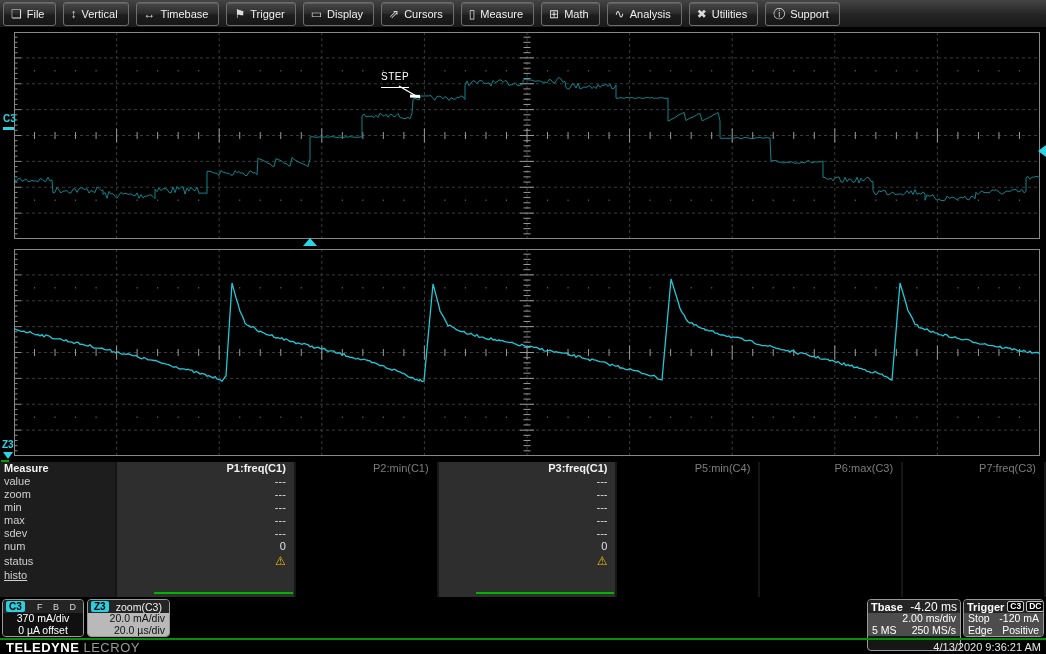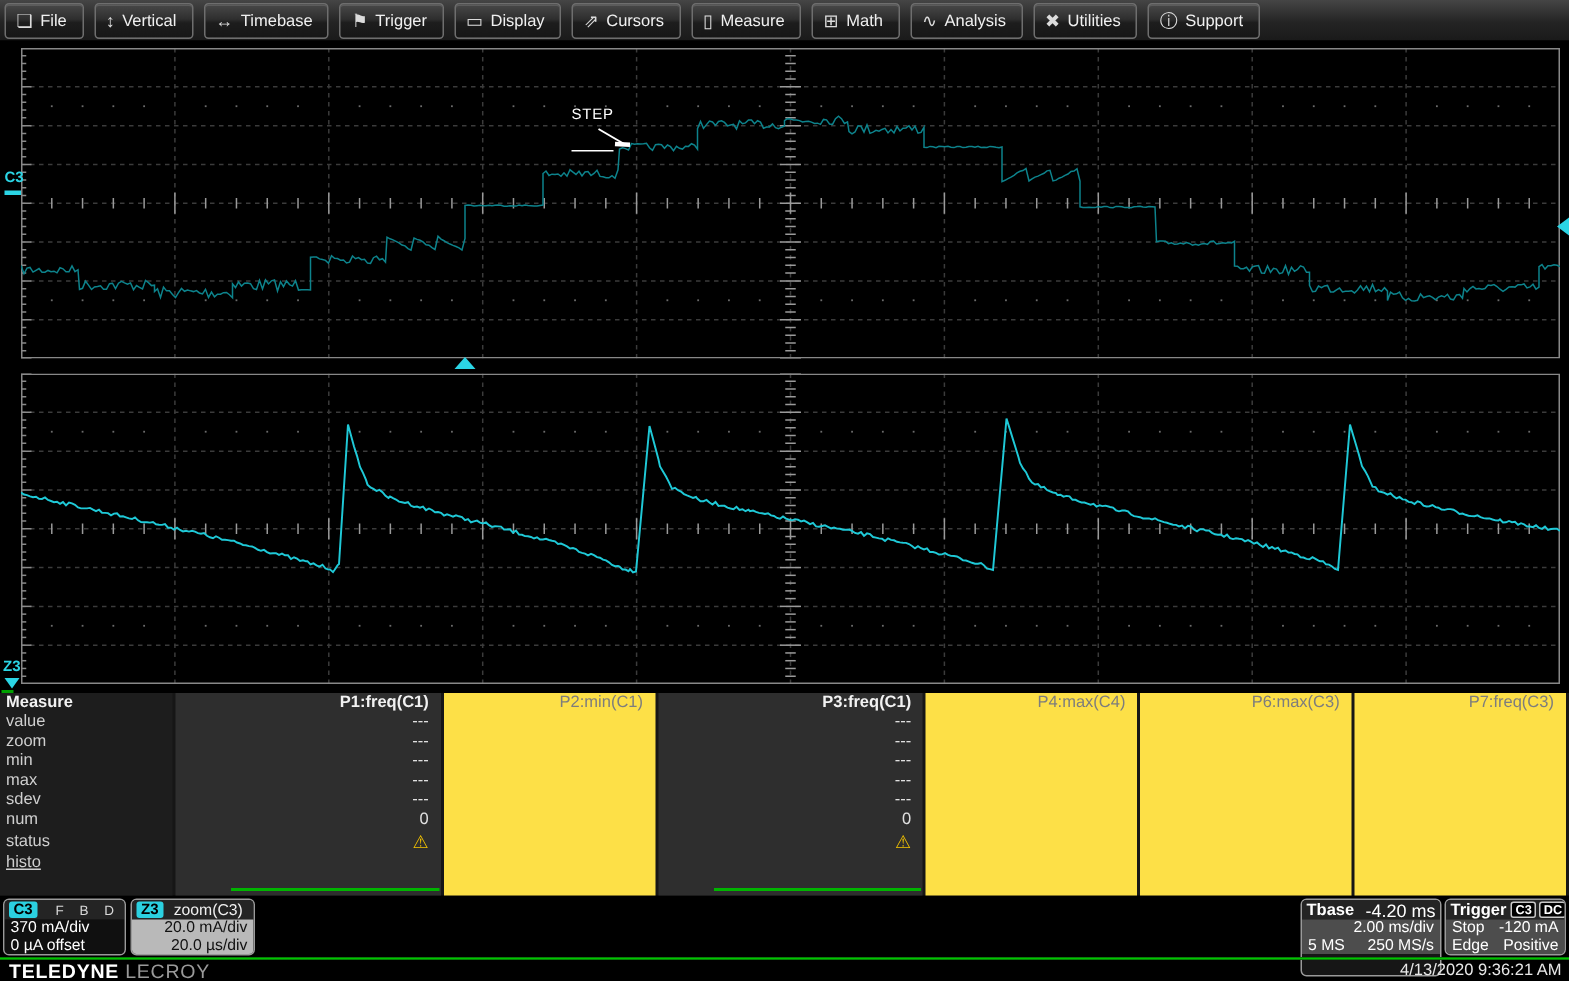--- a/index.html
+++ b/index.html
@@ -22,26 +22,26 @@
   .chan-label{position:absolute;left:3px;top:113px;color:#2bd5e5;font-size:10px;font-weight:bold;}
   .chan-bar{position:absolute;left:3px;top:127px;width:11px;height:3px;background:#2bd5e5;}
   .z3-label{position:absolute;left:2px;top:439px;color:#2bd5e5;font-size:10px;font-weight:bold;}
   .z3-arrow{position:absolute;left:3px;top:452px;width:0;height:0;
             border-left:5px solid transparent;border-right:5px solid transparent;border-top:7px solid #2bd5e5;}
   .zoom-pos{position:absolute;left:303px;top:238px;width:0;height:0;
             border-left:7px solid transparent;border-right:7px solid transparent;border-bottom:8px solid #2bd5e5;}
   .trig-level{position:absolute;left:1038px;top:145px;width:0;height:0;
             border-top:6px solid transparent;border-bottom:6px solid transparent;border-right:8px solid #2bd5e5;}
   .step-label{position:absolute;left:381px;top:71px;color:#fff;font-size:10px;letter-spacing:.5px;
-              border-bottom:1px solid #fff;padding-bottom:18px;}
+              border-bottom:1px solid #fff;padding-bottom:5px;}
   
   .measure{position:absolute;left:0;top:462px;width:1046px;height:135px;background:#161616;
            display:flex;font-size:11px;}
   .meas-corner{position:absolute;left:1px;top:460px;width:8px;height:3px;background:#00a000;}
-  .mcol{display:flex;flex-direction:column;flex:1;margin-right:2px;background:#fde047;min-width:0;}
+  .mcol{display:flex;flex-direction:column;flex:1;margin-right:2px;background:#000000;min-width:0;}
   .mcol.act{background:#2e2e2e;padding-left:36px;}
   .mcol.labels{flex:0 0 115px;background:#1d1d1d;margin-right:2px;}
   .mc{height:13px;line-height:13px;text-align:right;padding-right:8px;color:#e0e0e0;white-space:nowrap;overflow:hidden;}
   .labels .mc{text-align:left;padding-left:4px;color:#cfcfcf;}
   .mc.hd{font-weight:bold;color:#f2f2f2;}
   .mc.hd.dim{color:#7d7d7d;font-weight:normal;}
   .mc.st{height:16px;line-height:16px;}
   .warn{color:#f5c400;font-size:12px;}
   .mc.hi{flex:1;text-decoration:underline;}
   .greenline{height:2px;background:#00b400;margin:0 1px 3px 1px;}
@@ -57,21 +57,21 @@
          padding:0 3px;border-radius:2px;}
   .flags{margin-left:auto;color:#d8d8d8;font-size:9px;letter-spacing:4px;}
   .tile-t{font-weight:bold;color:#fff;font-size:11px;}
   .z3t{color:#f0f0f0;font-size:10.5px;margin:0 auto;}
   .hd-r{margin-left:auto;color:#fff;font-size:12px;}
   .sq{background:#000;border:1px solid #c8c8c8;border-radius:2px;color:#fff;font-size:8.5px;
       line-height:9px;padding:0 2px;font-weight:bold;}
   .sqwrap{margin-left:auto;display:flex;gap:2px;}
   .tile-bd{height:23px;padding:0 4px;display:flex;flex-direction:column;justify-content:center;
            font-size:10.5px;line-height:11.5px;}
-  .bd-dark{background:#101010;color:#fff;text-align:left;}
+  .bd-dark{background:#101010;color:#fff;text-align:center;}
   .bd-light{background:#b9b9b9;color:#111;text-align:right;}
   .bd-gray{background:#4d4d4d;color:#fff;}
   .trow{display:flex;justify-content:space-between;}
   
   .greenbar{position:absolute;left:0;top:638px;width:1046px;height:2px;
             background:linear-gradient(#0a5c0a,#00c400,#0a5c0a);}
   .brand{position:absolute;left:6px;top:640px;font-size:13px;color:#fff;letter-spacing:.5px;}
   .brand b{font-weight:bold;}
   .brand span{color:#9a9a9a;}
   .datetime{position:absolute;right:5px;top:641px;color:#e8e8e8;font-size:11px;}
@@ -690,21 +690,21 @@
         <div class="mc">---</div>
         <div class="mc">---</div>
         <div class="mc">---</div>
         <div class="mc">---</div>
         <div class="mc">0</div>
         <div class="mc st"><span class="warn">⚠</span></div>
         <div class="mc hi"></div>
         <div class="greenline"></div>
       </div>
       <div class="mcol">
-        <div class="mc hd dim">P4:max(C4)</div>
+        <div class="mc hd dim">P5:min(C4)</div>
         <div class="mc"></div>
         <div class="mc"></div>
         <div class="mc"></div>
         <div class="mc"></div>
         <div class="mc"></div>
         <div class="mc"></div>
         <div class="mc st"></div>
         <div class="mc hi"></div>
       </div>
       <div class="mcol">

